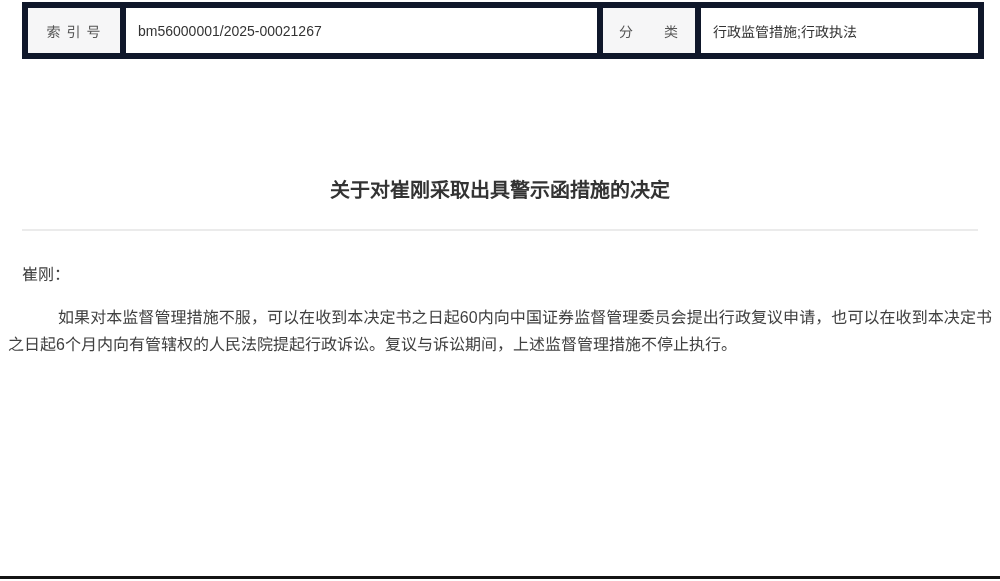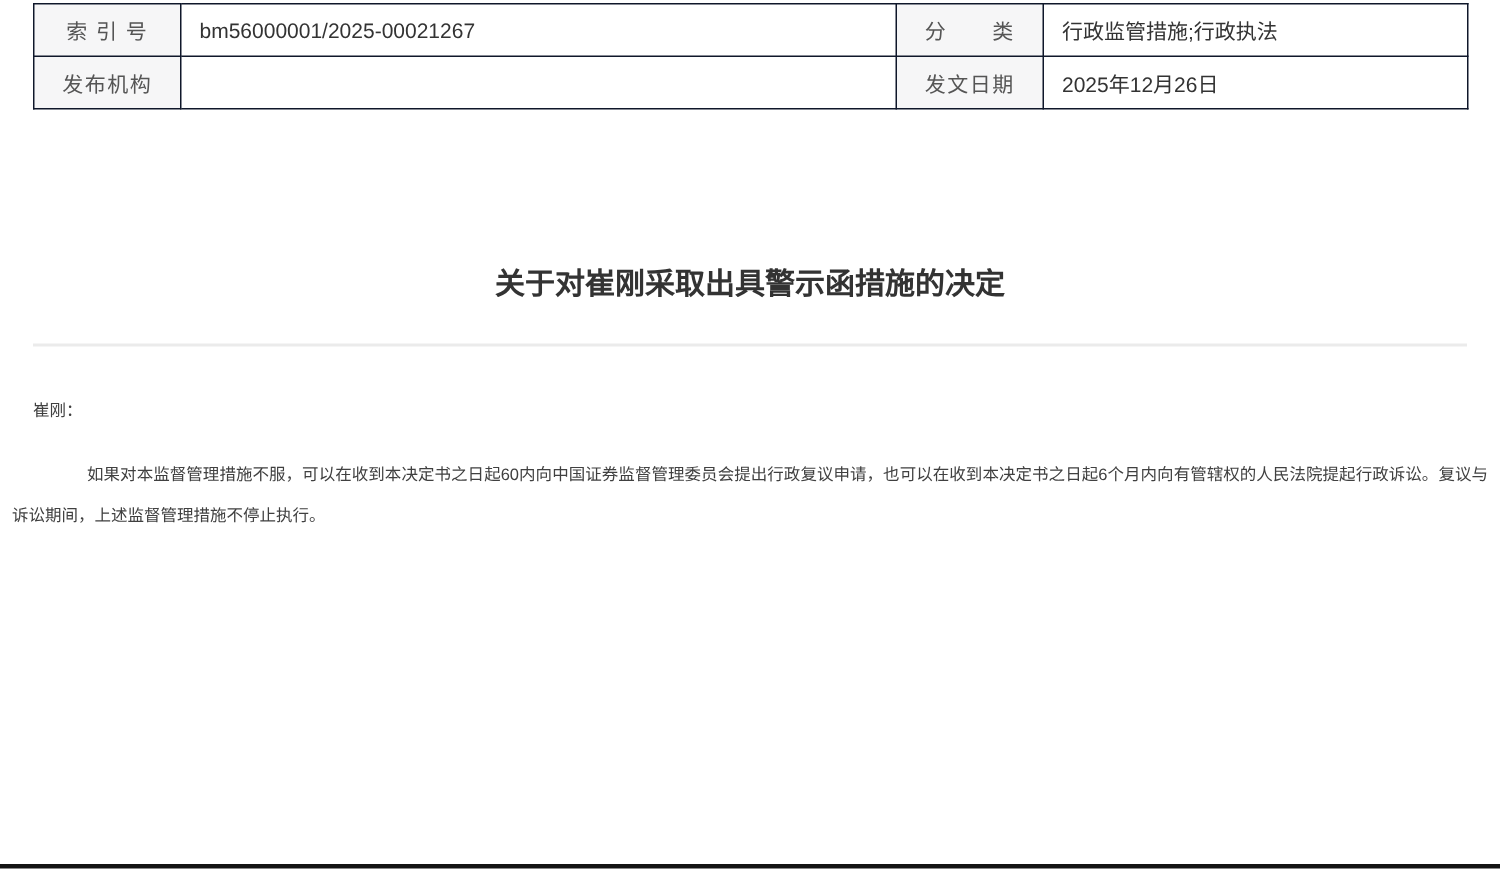--- a/index.html
+++ b/index.html
@@ -11,22 +11,22 @@
     color: #3f3f3f;
   }
 
   
   .meta-table-wrap { position: absolute; top: 2px; left: 22px; width: 956px; }
   table.meta {
     width: 100%; border-collapse: collapse; table-layout: fixed;
     font-size: 14px; color: #333;
   }
   table.meta td {
-    border: 1px solid #0f172a;
-    height: 35px;
+    border: 6px solid #0f172a;
+    height: 51px;
     padding: 0 12px;
     vertical-align: middle;
     overflow: hidden; white-space: nowrap;
   }
   td.label-cell {
     background: #f6f6f7;
     color: #555;
     text-align: center;
     padding: 0 4px;
     letter-spacing: 1px;
@@ -47,21 +47,21 @@
   .title-divider {
     margin: 25px 22px 0 22px;
     border: none;
     border-top: 2px solid #ebebeb;
     height: 0;
   }
 
   
   .doc-body {
     margin: 0 8px;
-    font-size: 11px;
+    font-size: 16px;
     line-height: 27px;
     text-align: justify;
     color: #404040;
   }
   .salutation { margin-top: 30px; text-indent: 14px; }
   .para { margin-top: 16px; text-indent: 50px; }
 
   
   .bottom-bar {
     position: absolute;
@@ -81,26 +81,20 @@
         <col class="col-l">
         <col class="col-v2">
     </colgroup>
     <tbody>
         <tr>
       <td class="label-cell">索 引 号</td>
       <td>bm56000001/2025-00021267</td>
       <td class="label-cell">分　　类</td>
       <td>行政监管措施;行政执法</td>
     </tr>
-    <tr>
-      <td class="label-cell">发布机构</td>
-      <td></td>
-      <td class="label-cell">发文日期</td>
-      <td>2025年12月26日</td>
-    </tr>
   </tbody>
     </table>
 </div>
 
 <div style="height: 143px;"></div>
 
 <h1 class="doc-title">关于对崔刚采取出具警示函措施的决定</h1>
 
 <hr class="title-divider">
 

